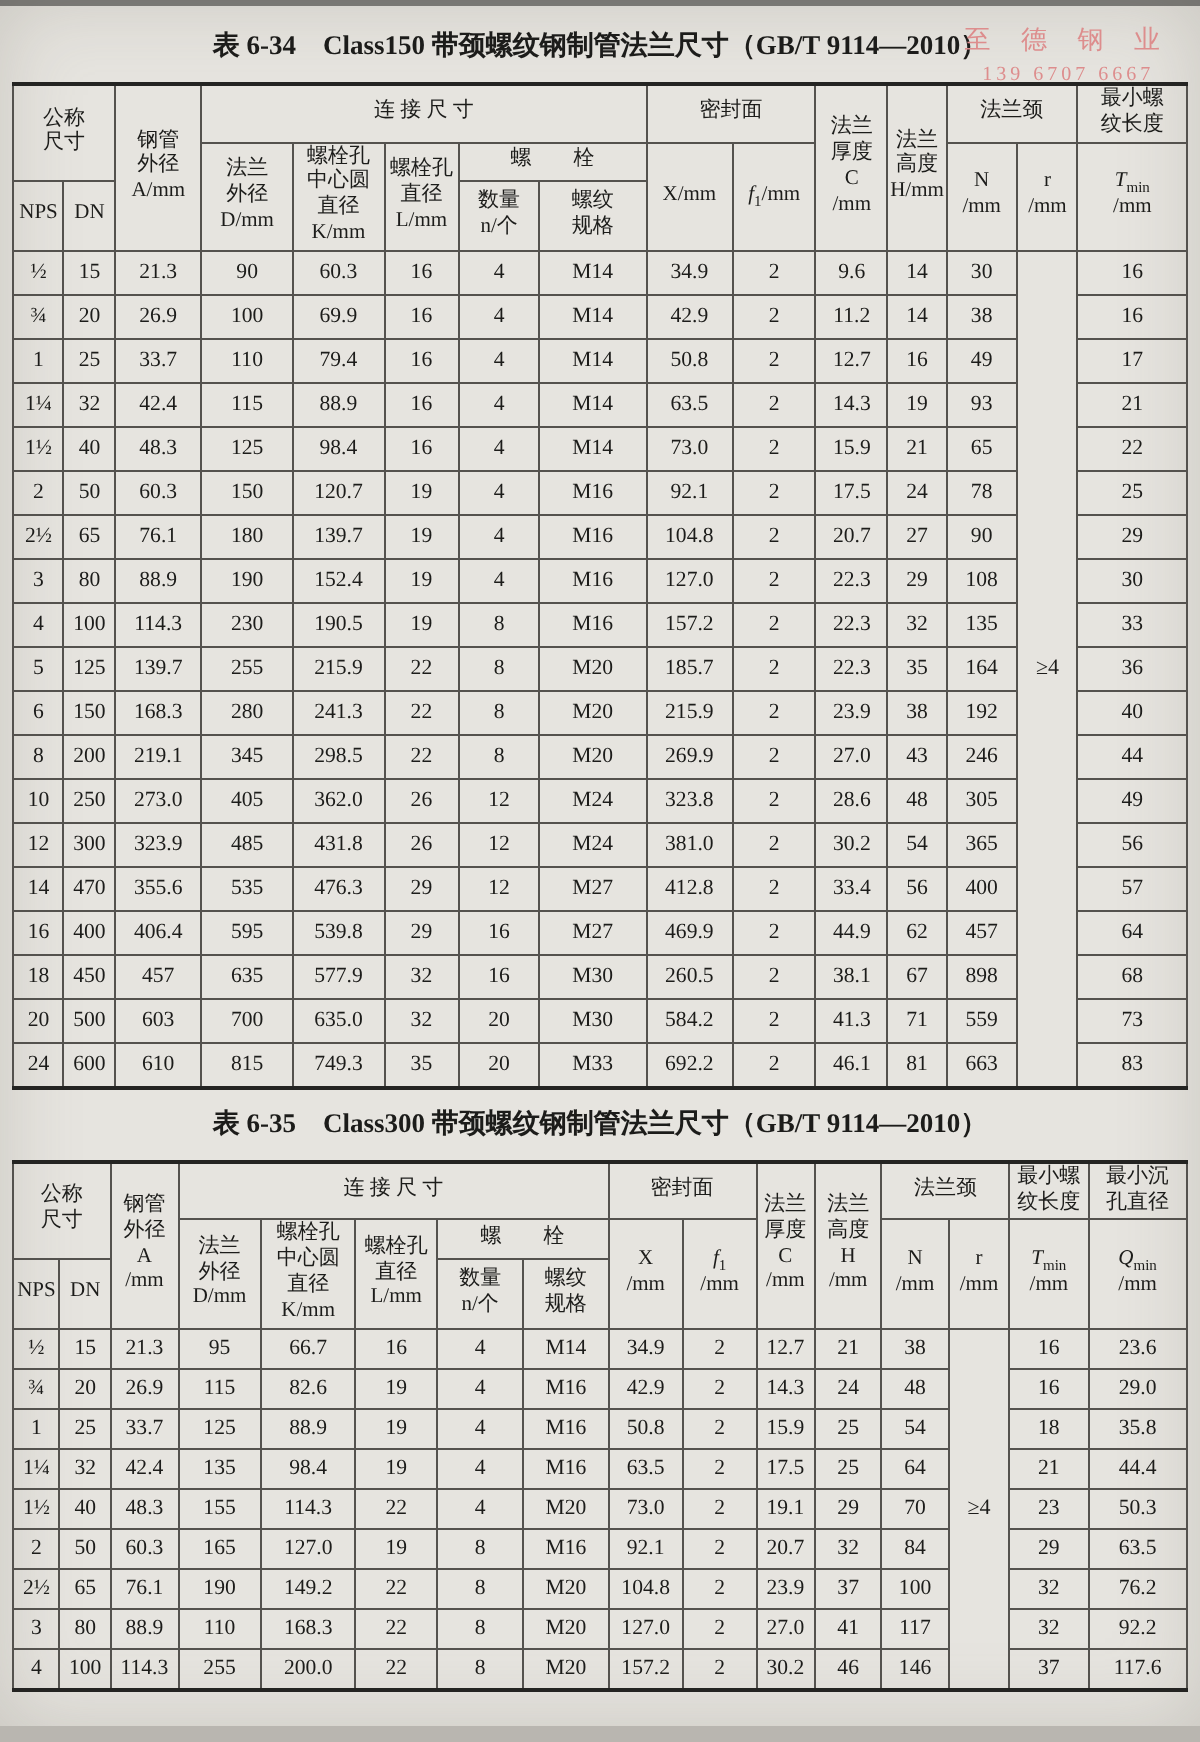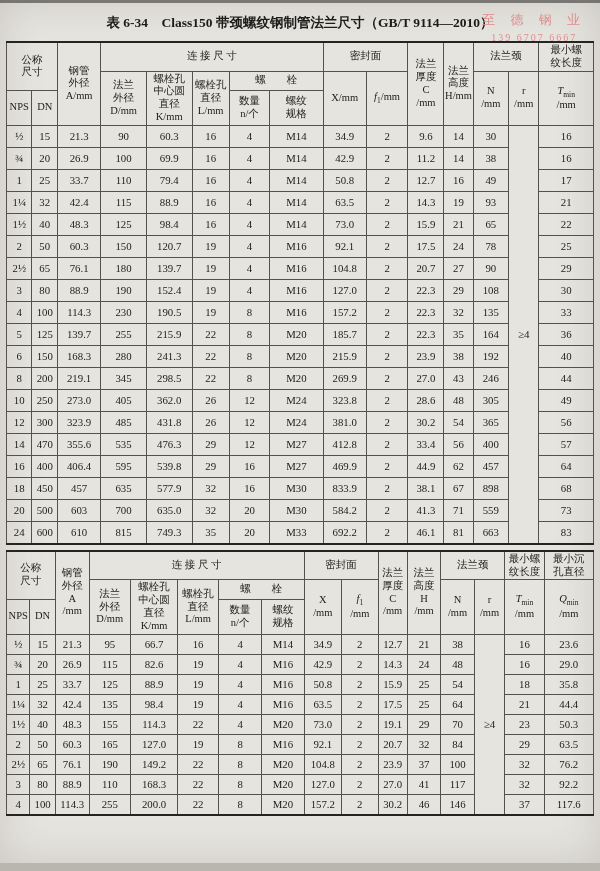--- a/index.html
+++ b/index.html
@@ -365,21 +365,21 @@
         </tr>
         <tr data-name="table-row">
           <td data-name="cell">18</td>
           <td data-name="cell">450</td>
           <td data-name="cell">457</td>
           <td data-name="cell">635</td>
           <td data-name="cell">577.9</td>
           <td data-name="cell">32</td>
           <td data-name="cell">16</td>
           <td data-name="cell">M30</td>
-          <td data-name="cell">833.9</td>
+          <td data-name="cell">260.5</td>
           <td data-name="cell">2</td>
           <td data-name="cell">38.1</td>
           <td data-name="cell">67</td>
           <td data-name="cell">898</td>
           <td data-name="cell">68</td>
         </tr>
         <tr data-name="table-row">
           <td data-name="cell">20</td>
           <td data-name="cell">500</td>
           <td data-name="cell">603</td>
@@ -407,20 +407,21 @@
           <td data-name="cell">692.2</td>
           <td data-name="cell">2</td>
           <td data-name="cell">46.1</td>
           <td data-name="cell">81</td>
           <td data-name="cell">663</td>
           <td data-name="cell">83</td>
         </tr>
       </tbody>
   </table>
 
+  <div class="tbl-title t2-title" data-name="table2-title">表 6-35　Class300 带颈螺纹钢制管法兰尺寸（GB/T 9114—2010）</div>
 
   <table id="t2" data-name="class300-flange-table">
     <colgroup>
       <col style="width:4.0%">
         <col style="width:4.3%">
         <col style="width:5.8%">
       <col style="width:7.0%">
         <col style="width:8.1%">
         <col style="width:6.9%">
       <col style="width:7.4%">

